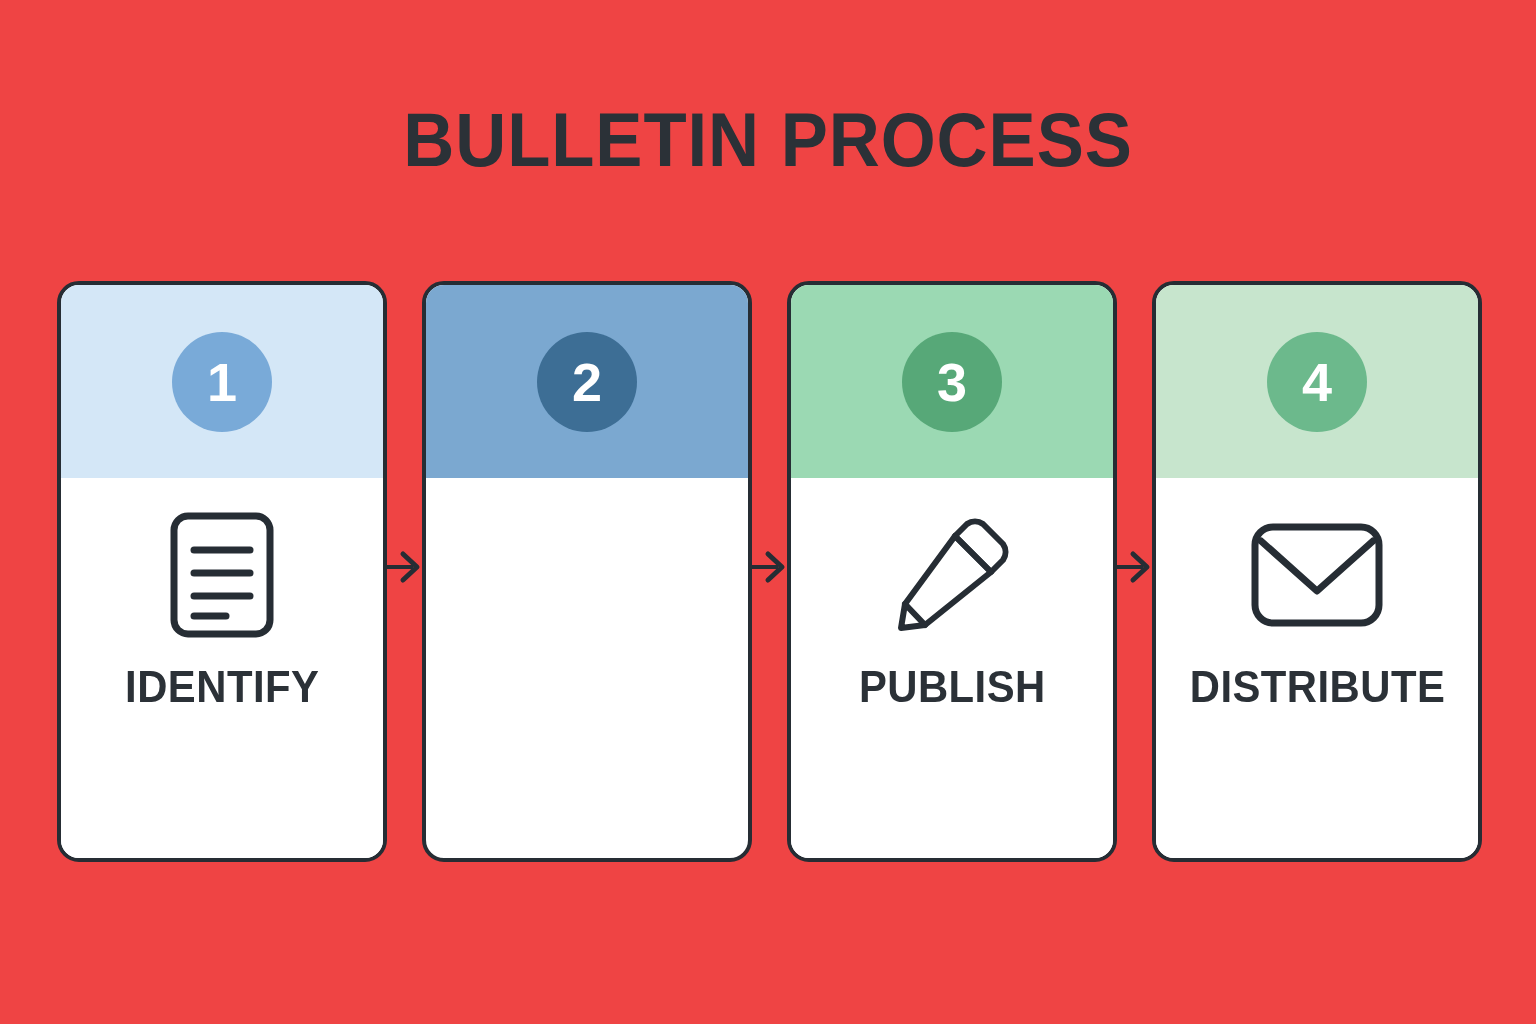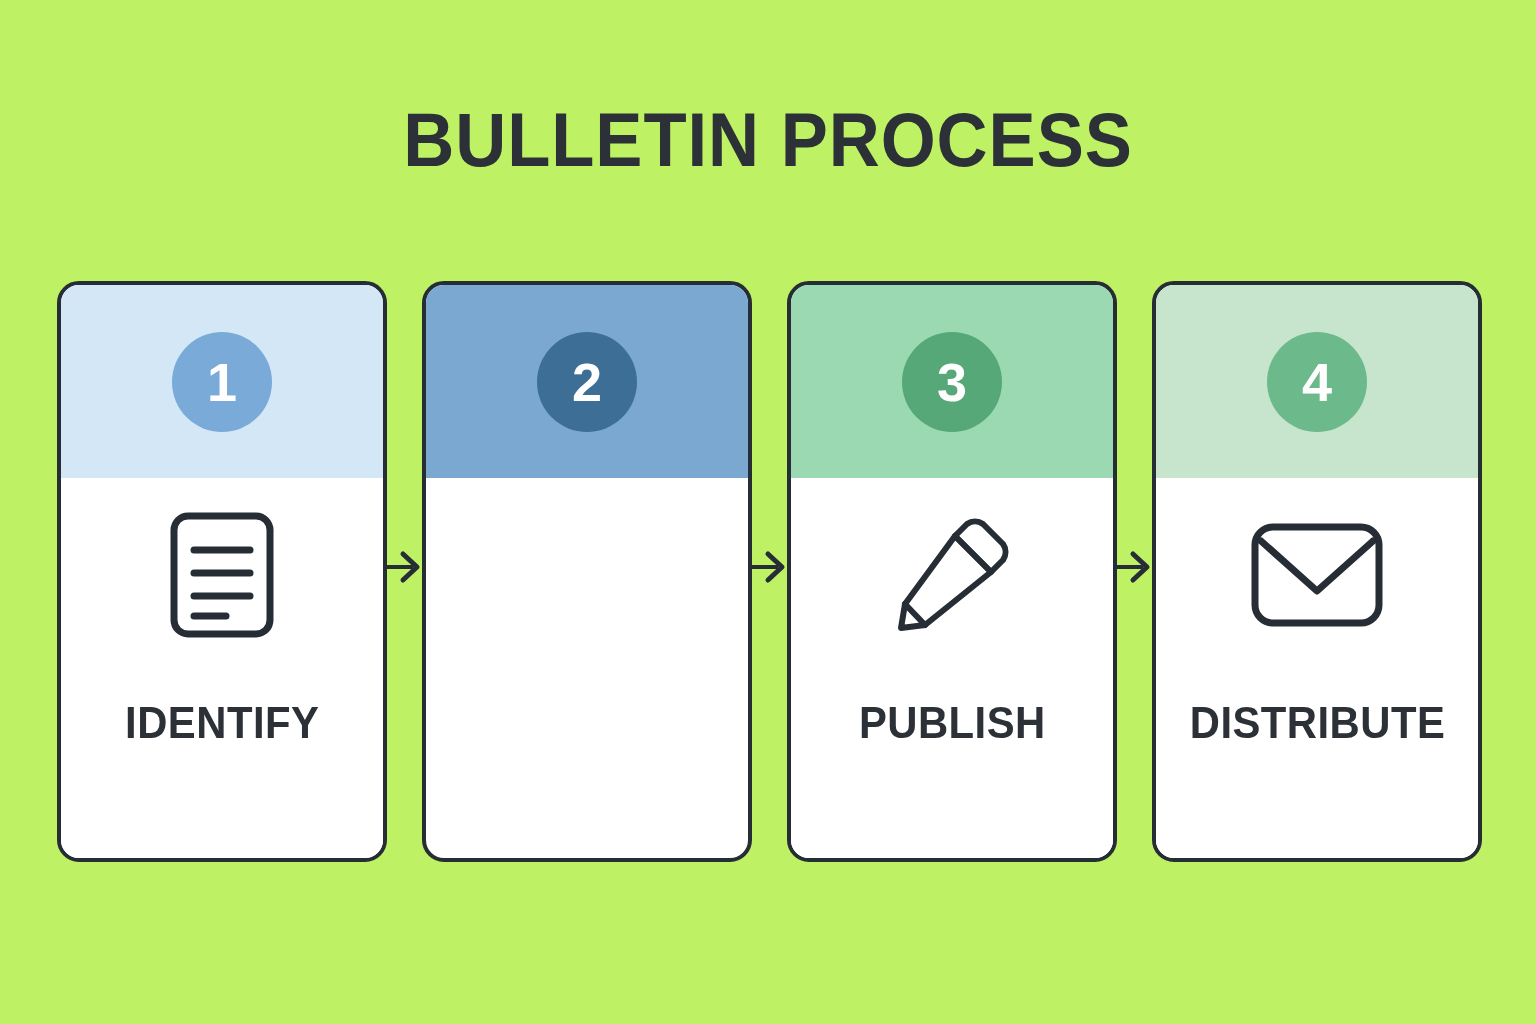--- a/index.html
+++ b/index.html
@@ -93,21 +93,20 @@
     user-select: none;
   }
 
   .card-body {
     flex: 1 1 auto;
     width: 100%;
     display: flex;
     flex-direction: column;
     align-items: center;
     background: #ffffff;
-    gap: 36px;
   }
 
   .icon-wrap {
     height: 150px;
     margin-top: 22px;
     display: flex;
     align-items: center;
     justify-content: center;
   }
 
@@ -139,21 +138,21 @@
     position: absolute;
     top: 264px;
     left: -4px;
   }
 
   
 </style>
 </head>
 <body>
 
-<div class="canvas" style="background: #bef264;">
+<div class="canvas" style="background: #ef4444;">
 
   <div class="title">BULLETIN PROCESS</div>
 
   <div class="steps">
 
     <div class="card">
       <div class="card-header" style="background: rgb(212, 231, 247);">
         <div class="badge" style="background: rgb(121, 170, 216);">
           <span>1</span>
         </div>

